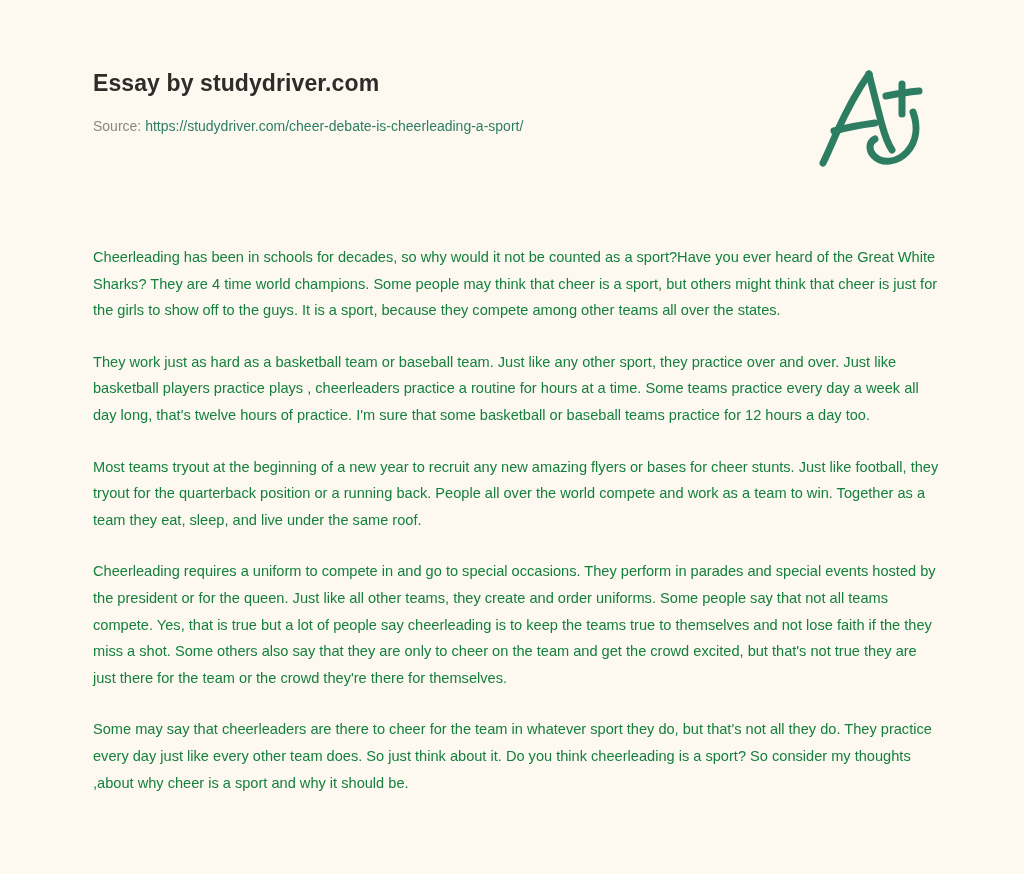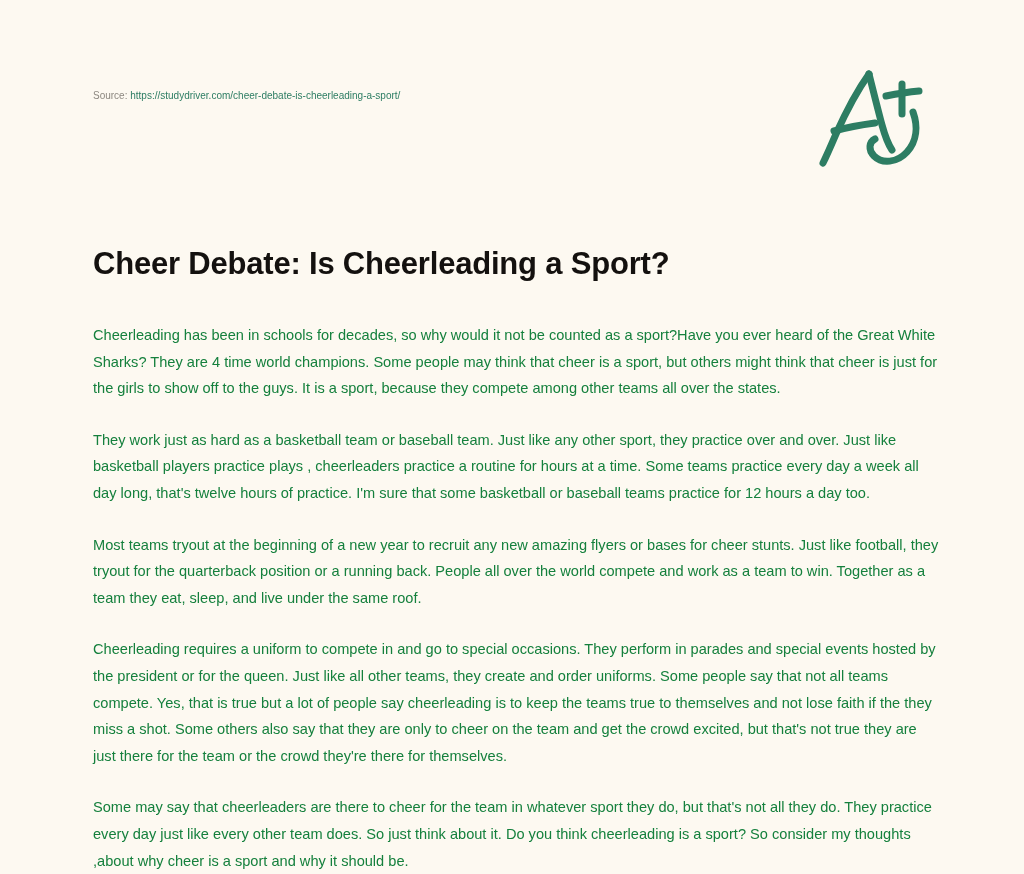--- a/index.html
+++ b/index.html
@@ -43,21 +43,21 @@
     font-weight: bold;
     color: #2e2b28;
     letter-spacing: 0.1px;
     line-height: 30px;
     margin: 0;
     white-space: nowrap;
   }
 
   .source-line {
     margin-top: 18px;
-    font-size: 10px;
+    font-size: 14px;
     line-height: 20px;
     color: #8d8880;
     white-space: nowrap;
   }
 
   .source-label {
     color: #8d8880;
   }
 
   .source-url {
@@ -102,20 +102,21 @@
   .body-copy p:last-child { margin-bottom: 10px; }
 </style>
 </head>
 <body>
 
 <div class="page">
 
   <div class="header">
 
     <div class="brand-block">
+      <div class="brand-title">Essay by studydriver.com</div>
 
       <div class="source-line">
         <span class="source-label">Source:</span>
         <a class="source-url" href="#">https://studydriver.com/cheer-debate-is-cheerleading-a-sport/</a>
       </div>
     </div>
 
     <div class="logo">
       <svg width="122" height="112" viewBox="0 0 122 112" fill="none" xmlns="http://www.w3.org/2000/svg">
         <g stroke="#2d7d63" stroke-linecap="round" stroke-linejoin="round" fill="none">
@@ -131,21 +132,20 @@
           <path d="M90 22 C90 32, 90 42, 90 52" stroke-width="7"></path>
 
           <path d="M74 34 C84 32, 96 30, 107 29" stroke-width="7"></path>
         </g>
       </svg>
     </div>
 
   </div>
 
   <div class="article">
-    <h1 class="article-title">Cheer Debate: Is Cheerleading a Sport?</h1>
 
     <div class="body-copy">
       <p>Cheerleading has been in schools for decades, so why would it not be counted as a sport?Have you ever heard of the Great White Sharks? They are 4 time world champions. Some people may think that cheer is a sport, but others might think that cheer is just for the girls to show off to the guys. It is a sport, because they compete among other teams all over the states.</p>
       <p>They work just as hard as a basketball team or baseball team. Just like any other sport, they practice over and over. Just like basketball players practice plays , cheerleaders practice a routine for hours at a time. Some teams practice every day a week all day long, that's twelve hours of practice. I'm sure that some basketball or baseball teams practice for 12 hours a day too.</p>
       <p>Most teams tryout at the beginning of a new year to recruit any new amazing flyers or bases for cheer stunts. Just like football, they tryout for the quarterback position or a running back. People all over the world compete and work as a team to win. Together as a team they eat, sleep, and live under the same roof.</p>
       <p>Cheerleading requires a uniform to compete in and go to special occasions. They perform in parades and special events hosted by the president or for the queen. Just like all other teams, they create and order uniforms. Some people say that not all teams compete. Yes, that is true but a lot of people say cheerleading is to keep the teams true to themselves and not lose faith if the they miss a shot. Some others also say that they are only to cheer on the team and get the crowd excited, but that's not true they are just there for the team or the crowd they're there for themselves.</p>
       <p>Some may say that cheerleaders are there to cheer for the team in whatever sport they do, but that's not all they do. They practice every day just like every other team does. So just think about it. Do you think cheerleading is a sport? So consider my thoughts ,about why cheer is a sport and why it should be.</p>
     </div>
   </div>
 

